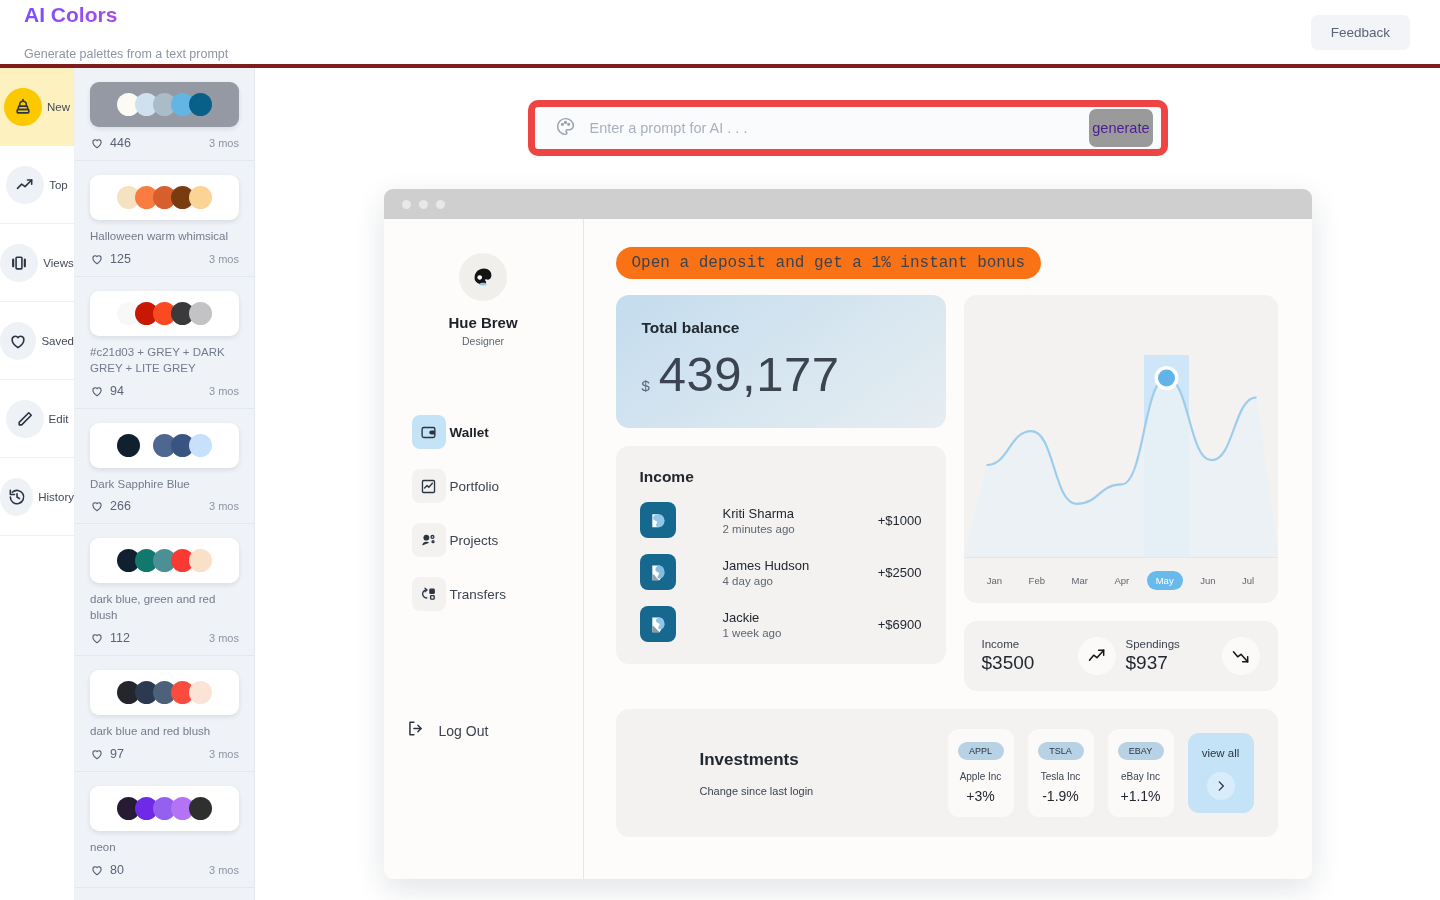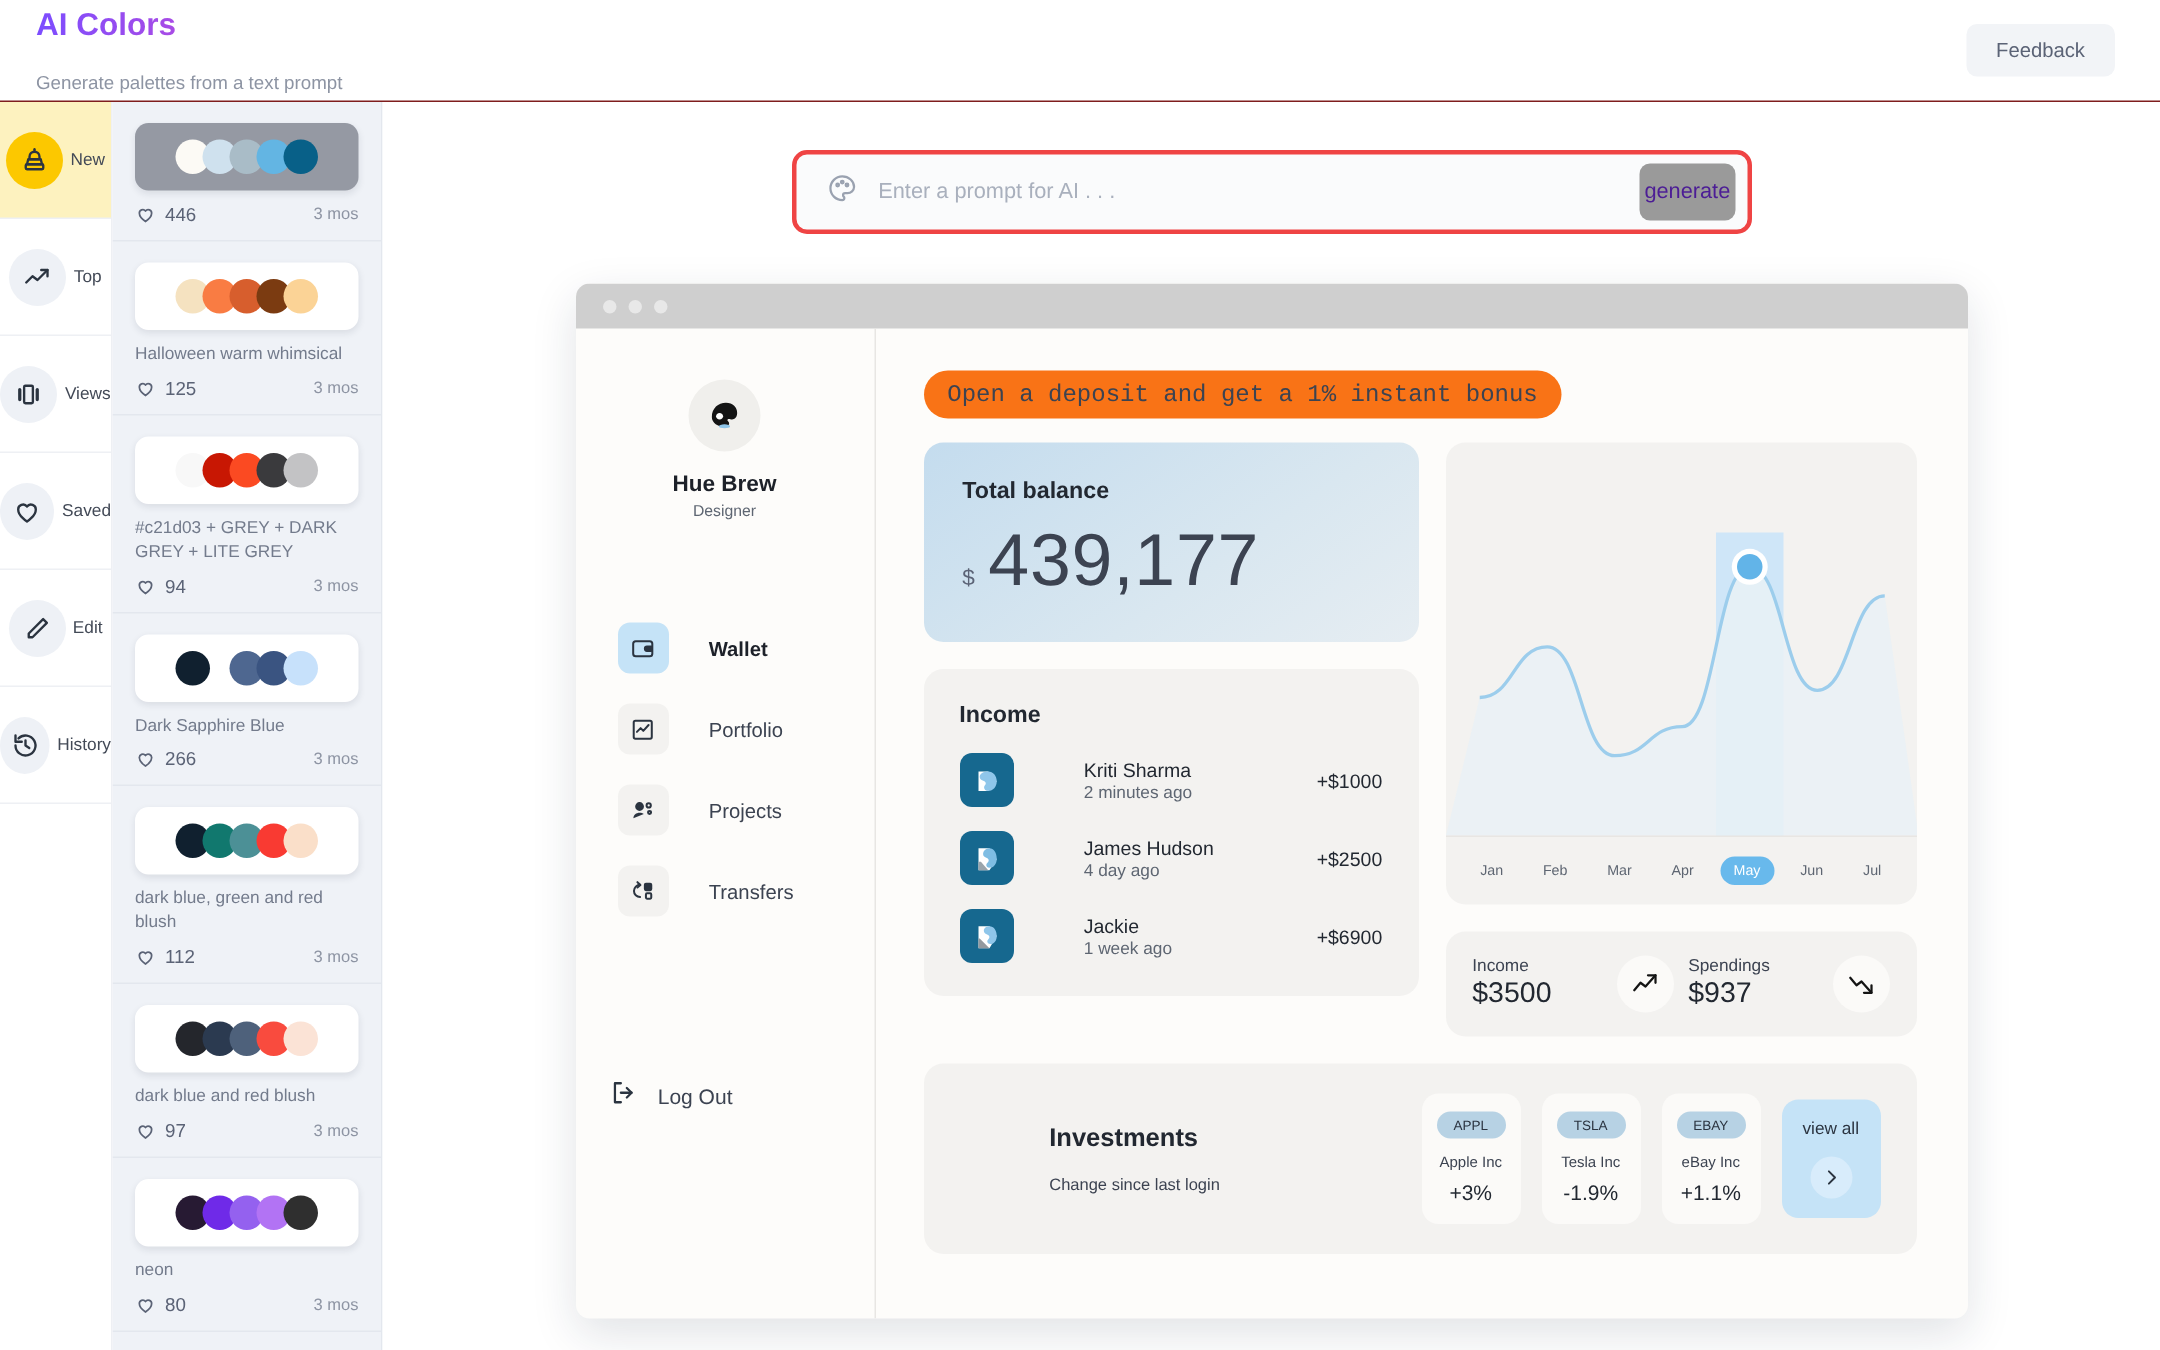--- a/index.html
+++ b/index.html
@@ -9,21 +9,21 @@
     font-family: "Liberation Sans", sans-serif;
     background: #ffffff;
     overflow: hidden;
   }
 
   
   #app { width: 1440px; height: 900px; position: relative; }
   .topbar {
     height: 68px; width: 100%;
     background: #ffffff;
-    border-bottom: 1px solid #7f1d1d;
+    border-bottom: 4px solid #7f1d1d;
     display: flex; align-items: center; justify-content: space-between;
     padding: 0 30px 0 24px;
   }
   .brand-title {
     font-size: 21px; font-weight: bold; line-height: 1.1;
     background: linear-gradient(90deg, #7c4dff 0%, #b14be0 55%, #e0588f 100%);
     -webkit-background-clip: text; background-clip: text;
     -webkit-text-fill-color: transparent; color: #a14ccc;
   }
   .brand-sub { font-size: 12.5px; color: #8d94a3; margin-top: 20px; }
@@ -84,21 +84,21 @@
   .pago { font-size: 11px; color: #8d94a3; }
 
   
   .canvas {
     flex: 1; background: #ffffff; position: relative;
     padding: 32px 0 0 0; overflow: hidden;
   }
 
   .promptbar {
     width: 640px; margin: 0 auto;
-    background: #fafbfc; border: 3px solid #ef4444; border-radius: 10px;
+    background: #fafbfc; border: 7px solid #ef4444; border-radius: 10px;
     height: 56px; display: flex; align-items: center;
     padding: 0 8px 0 20px; gap: 14px;
   }
   .prompt-input {
     flex: 1; border: none; outline: none; background: transparent;
     font-size: 14.5px; color: #3c4351;
     font-family: "Liberation Sans", sans-serif;
   }
   .prompt-input::placeholder { color: #a9b0bd; }
   .gen-btn {
@@ -130,21 +130,21 @@
   }
   .avatar {
     width: 48px; height: 48px; border-radius: 50%;
     background: #f0efec; display: flex; align-items: center; justify-content: center;
     overflow: hidden;
   }
   .m-username { font-size: 15px; font-weight: bold; color: #1d2129; margin-top: 13px; }
   .m-role { font-size: 10.5px; color: #5e6672; margin-top: 4px; }
   .mnav { margin-top: 68px; width: 100%; padding: 0 28px; }
   .mnav-item {
-    display: flex; align-items: center; gap: 27px;
+    display: flex; align-items: center; gap: 4px;
     margin-bottom: 20px; cursor: pointer;
   }
   .mnav-ico {
     width: 34px; height: 34px; border-radius: 8px; background: #f3f2f0;
     display: flex; align-items: center; justify-content: center;
   }
   .mnav-item.active .mnav-ico { background: #c5e3f7; }
   .mnav-label { font-size: 13.5px; color: #3c4351; }
   .mnav-item.active .mnav-label { font-weight: bold; color: #1d2129; }
   .mlogout {

